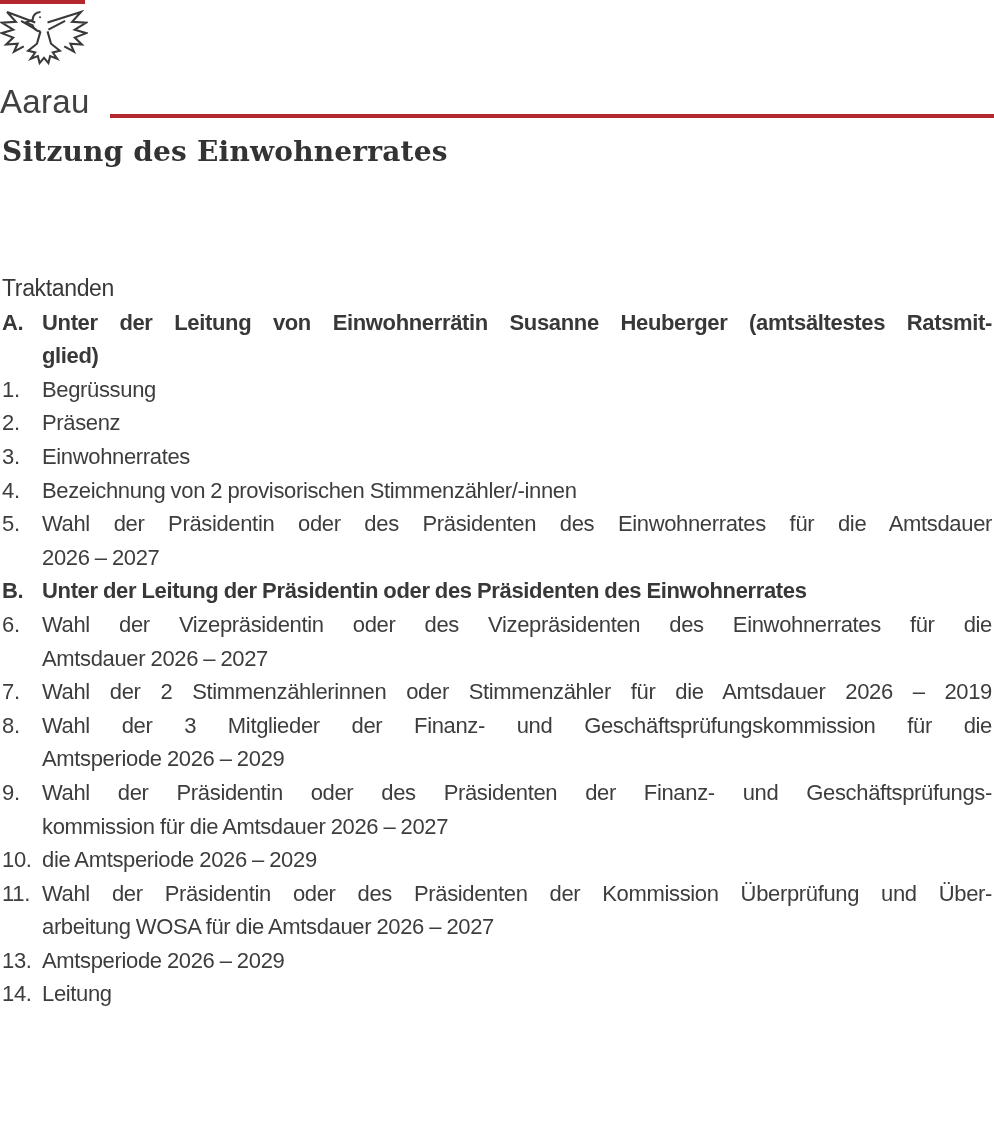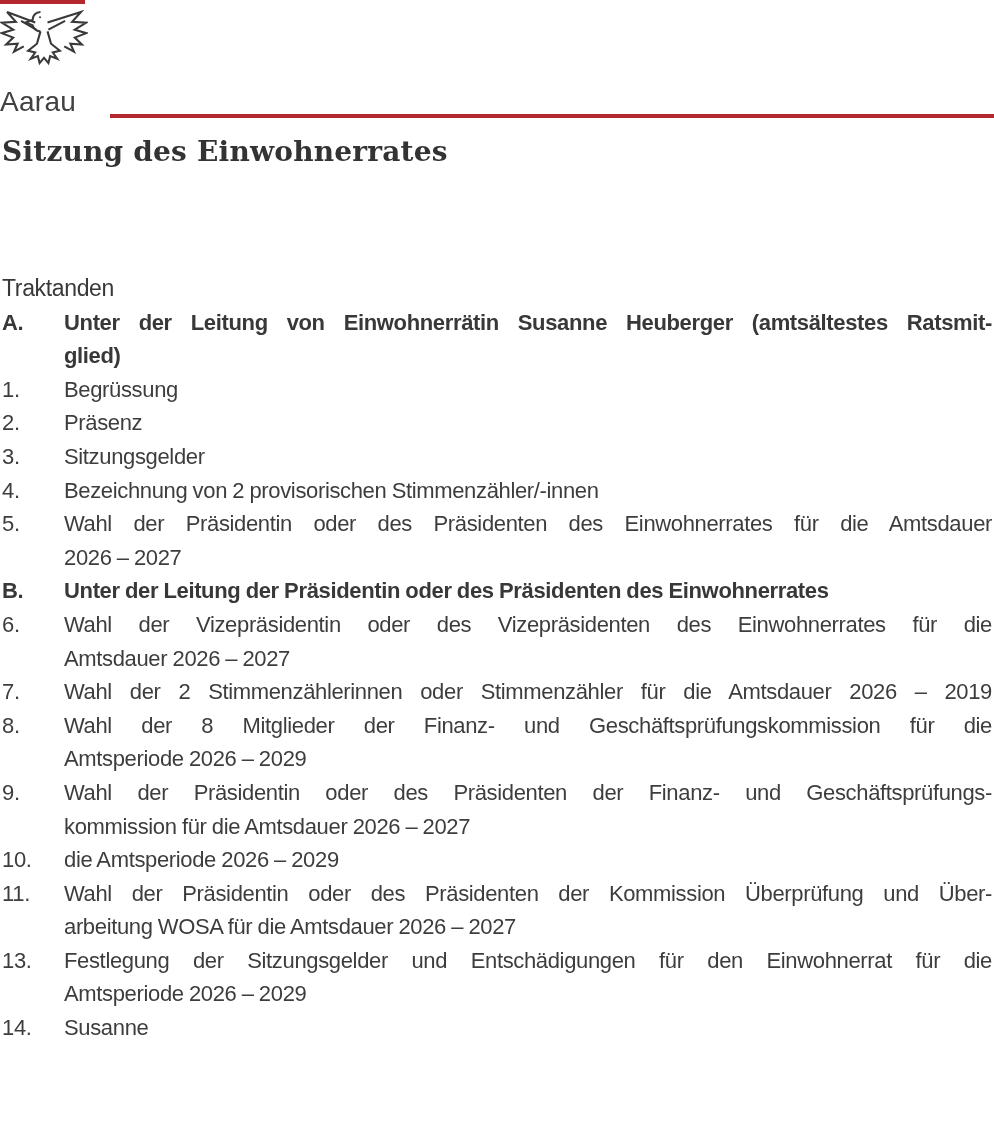--- a/index.html
+++ b/index.html
@@ -17,21 +17,21 @@
     position: absolute; top: 0; left: 0;
     width: 85px; height: 4px;
     background: #b3282d;
   }
   .eagle {
     position: absolute; top: 7px; left: 0;
     width: 88px; height: 84px;
   }
   .logo-word {
     position: absolute; top: 87px; left: 0;
-    font-size: 28px; line-height: 30px;
+    font-size: 33px; line-height: 30px;
     color: #414141; letter-spacing: 0.3px;
   }
   .header-rule {
     position: absolute; top: 114px; left: 110px; right: 0;
     height: 4px; background: #b3282d;
   }
   
   .doc-title {
     position: absolute; top: 136px; left: 2px; margin: 0;
     font-family: "DejaVu Serif", serif;
@@ -49,21 +49,21 @@
     font-size: 22px; line-height: 33.6px;
     letter-spacing: -0.35px; word-spacing: -0.5px;
     color: #3d3d3d;
   }
   .agenda-heading {
     font-weight: normal; font-size: 23px; color: #383838;
   }
   .row { display: flex; }
   .row.bold { font-weight: bold; color: #383838; }
   .marker { flex: 0 0 40px; }
-  .content { flex: 1 1 auto; min-width: 0; margin-left: 22px; }
+  .content { flex: 1 1 auto; min-width: 0; }
   .line { display: block; }
   .line.fill { text-align: justify; text-align-last: justify; }
 </style>
 </head>
 <body>
 
 <div class="page">
 
   <div class="logo-bar"></div>
   <svg class="eagle" viewBox="0 0 100 92" fill="none" stroke="#3a3a3a" stroke-width="2.4" stroke-miterlimit="4">
@@ -106,21 +106,21 @@
     <div class="row">
       <span class="marker">2.</span>
       <span class="content">
         <span class="line">Präsenz</span>
       </span>
     </div>
 
     <div class="row">
       <span class="marker">3.</span>
       <span class="content">
-        <span class="line">Sitzungsgelder</span>
+        <span class="line">Einwohnerrates</span>
       </span>
     </div>
 
     <div class="row">
       <span class="marker">4.</span>
       <span class="content">
         <span class="line">Bezeichnung von 2 provisorischen Stimmenzähler/-innen</span>
       </span>
     </div>
 
@@ -150,21 +150,21 @@
     <div class="row">
       <span class="marker">7.</span>
       <span class="content">
         <span class="line fill">Wahl der 2 Stimmenzählerinnen oder Stimmenzähler für die Amtsdauer 2026 – 2019</span>
       </span>
     </div>
 
     <div class="row">
       <span class="marker">8.</span>
       <span class="content">
-        <span class="line fill">Wahl der 8 Mitglieder der Finanz- und Geschäftsprüfungskommission für die</span>
+        <span class="line fill">Wahl der 3 Mitglieder der Finanz- und Geschäftsprüfungskommission für die</span>
         <span class="line">Amtsperiode 2026 – 2029</span>
       </span>
     </div>
 
     <div class="row">
       <span class="marker">9.</span>
       <span class="content">
         <span class="line fill">Wahl der Präsidentin oder des Präsidenten der Finanz- und Geschäftsprüfungs-</span>
         <span class="line">kommission für die Amtsdauer 2026 – 2027</span>
       </span>
@@ -182,26 +182,25 @@
       <span class="content">
         <span class="line fill">Wahl der Präsidentin oder des Präsidenten der Kommission Überprüfung und Über-</span>
         <span class="line">arbeitung WOSA für die Amtsdauer 2026 – 2027</span>
       </span>
     </div>
 
 
     <div class="row">
       <span class="marker">13.</span>
       <span class="content">
-        <span class="line fill">Festlegung der Sitzungsgelder und Entschädigungen für den Einwohnerrat für die</span>
         <span class="line">Amtsperiode 2026 – 2029</span>
       </span>
     </div>
 
     <div class="row">
       <span class="marker">14.</span>
       <span class="content">
-        <span class="line">Susanne</span>
+        <span class="line">Leitung</span>
       </span>
     </div>
 
   </div>
 </div>
 
 </body></html>

